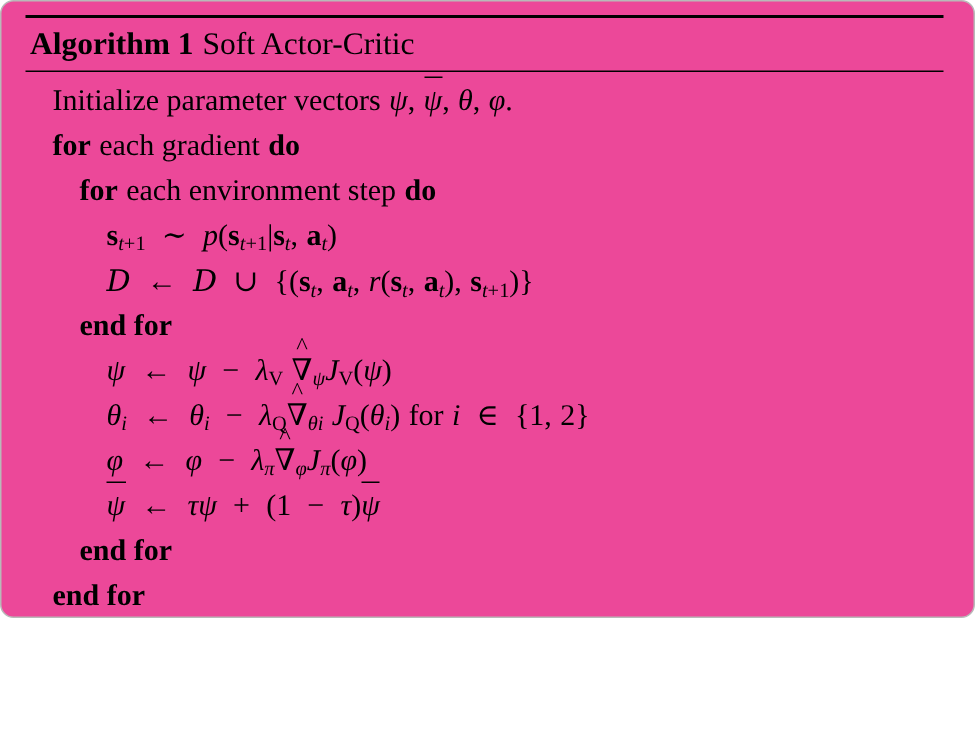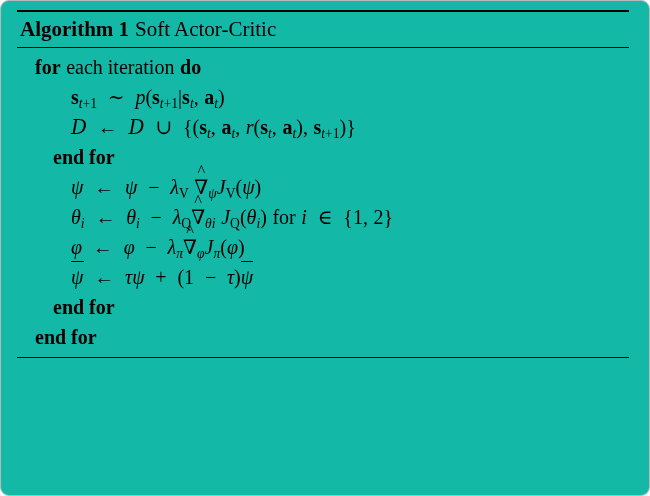--- a/index.html
+++ b/index.html
@@ -11,23 +11,23 @@
     width: 650px;
     height: 496px;
     font-family: "Liberation Serif", "DejaVu Serif", serif;
     color: #000000;
     overflow: hidden;
   }
 
   #page {
     position: relative;
     width: 650px;
-    height: 496px;
+    height: 412px;
     box-sizing: border-box;
-    background: #14b8a6;
+    background: #ec4899;
     border: 1px solid #b9b9b9;
     border-radius: 9px;
     overflow: hidden;
   }
 
   #algorithm {
     position: absolute;
     left: 16px;
     top: 9px;
     width: 612px;
@@ -141,25 +141,31 @@
     <div class="rule-thick"></div>
 
     <div class="title-row">
       <span class="alg-label">Algorithm 1</span><span class="sp"></span><span class="alg-name">Soft Actor-Critic</span>
     </div>
 
     <div class="rule-thin"></div>
 
     <div class="body-lines">
 
-
       <div class="line ind1">
-        <span class="kw">for</span><span class="sp"></span><span>each iteration</span><span class="sp"></span><span class="kw">do</span>
-      </div>
-
+        <span>Initialize parameter vectors</span><span class="sp"></span><span class="m">ψ</span><span class="opn">,</span><span class="sp"></span><span class="m bar">ψ</span><span class="opn">,</span><span class="sp"></span><span class="m">θ</span><span class="opn">,</span><span class="sp"></span><span class="m">φ</span><span class="opn">.</span>
+      </div>
+
+      <div class="line ind1">
+        <span class="kw">for</span><span class="sp"></span><span>each gradient</span><span class="sp"></span><span class="kw">do</span>
+      </div>
+
+      <div class="line ind2">
+        <span class="kw">for</span><span class="sp"></span><span>each environment step</span><span class="sp"></span><span class="kw">do</span>
+      </div>
 
 
       <div class="line ind3">
         <span class="m vec">s</span><span class="sub"><span>t</span><span class="mr">+</span><span class="mr">1</span></span><span class="spw"></span><span class="op">∼</span><span class="spw"></span><span class="m">p</span><span class="opn">(</span><span class="m vec">s</span><span class="sub"><span>t</span><span class="mr">+</span><span class="mr">1</span></span><span class="opn">|</span><span class="m vec">s</span><span class="sub">t</span><span class="opn">,</span><span class="sp"></span><span class="m vec">a</span><span class="sub">t</span><span class="opn">)</span>
       </div>
 
       <div class="line ind3">
         <span class="m cal">D</span><span class="spw"></span><span class="op">←</span><span class="spw"></span><span class="m cal">D</span><span class="spw"></span><span class="op">∪</span><span class="spw"></span><span class="opn">{</span><span class="opn">(</span><span class="m vec">s</span><span class="sub">t</span><span class="opn">,</span><span class="sp"></span><span class="m vec">a</span><span class="sub">t</span><span class="opn">,</span><span class="sp"></span><span class="m">r</span><span class="opn">(</span><span class="m vec">s</span><span class="sub">t</span><span class="opn">,</span><span class="sp"></span><span class="m vec">a</span><span class="sub">t</span><span class="opn">)</span><span class="opn">,</span><span class="sp"></span><span class="m vec">s</span><span class="sub"><span>t</span><span class="mr">+</span><span class="mr">1</span></span><span class="opn">)</span><span class="opn">}</span>
       </div>
 

